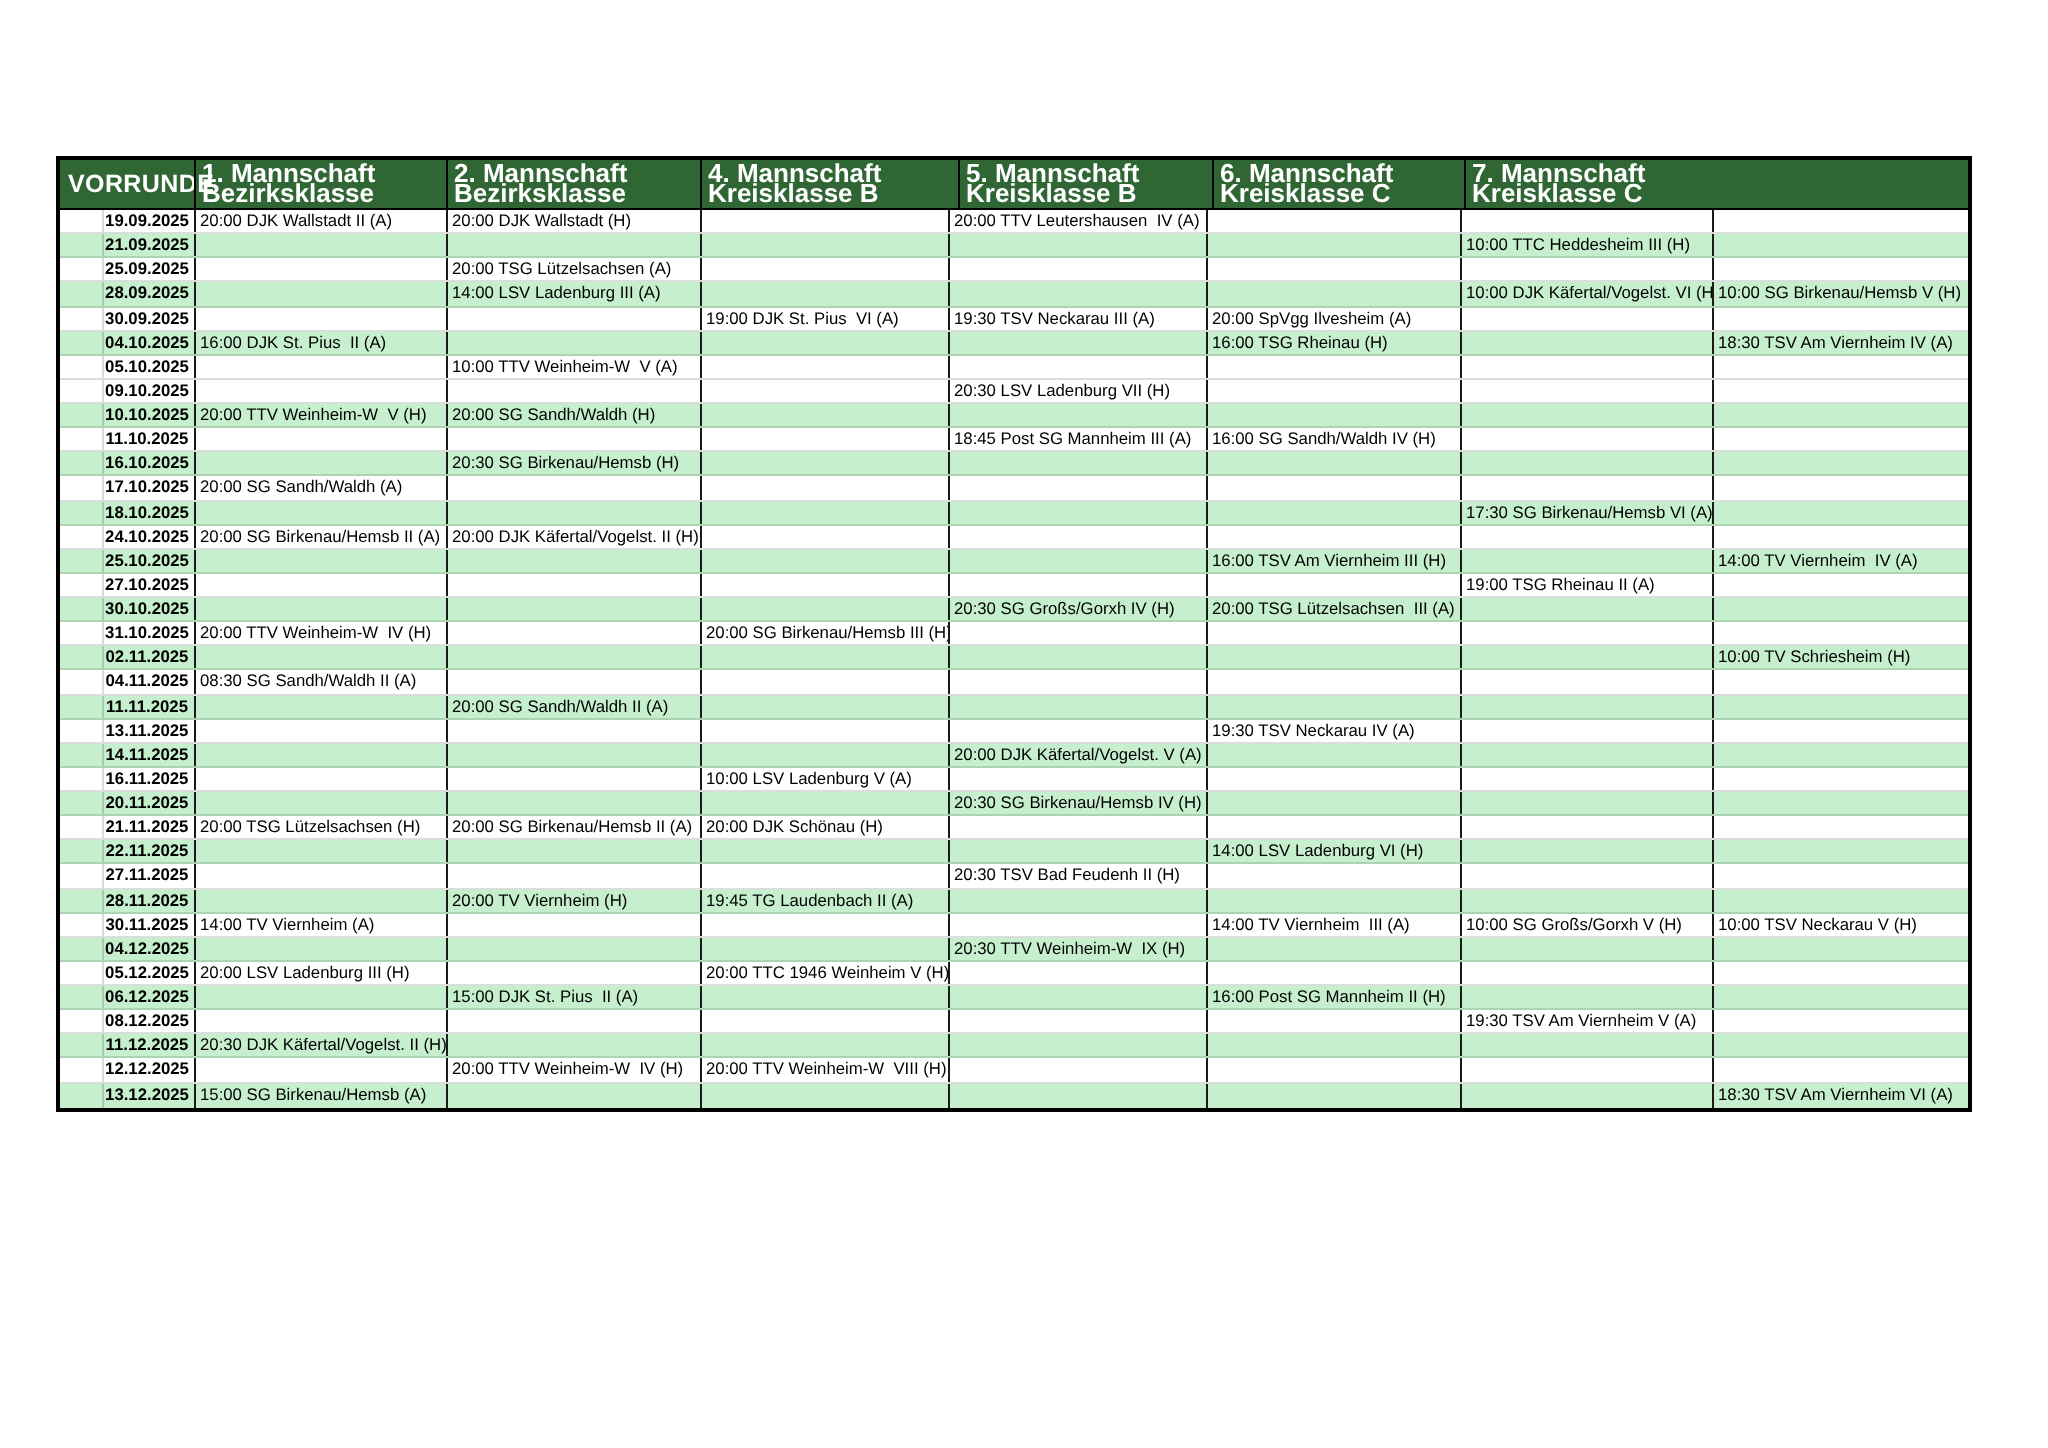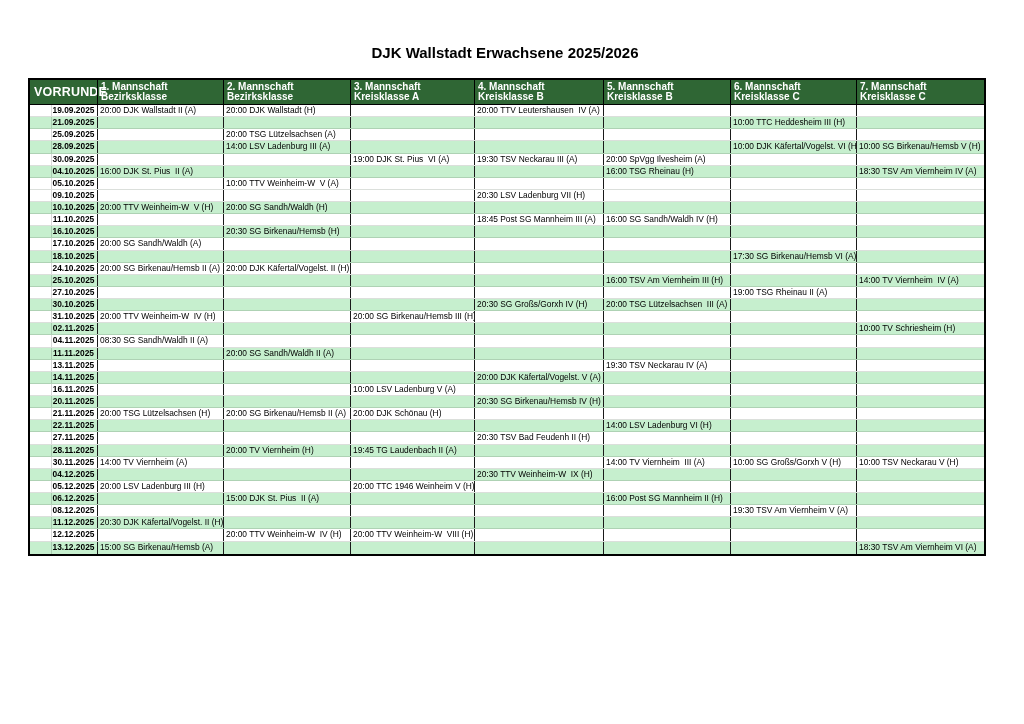--- a/index.html
+++ b/index.html
@@ -8,56 +8,51 @@
   .title{position:absolute;top:44px;left:28px;width:954px;text-align:center;
          font-size:15px;font-weight:bold;}
   .stand{position:absolute;top:66px;left:28px;width:954px;text-align:right;font-size:8.5px;}
   .table{position:absolute;top:78px;left:28px;width:954px;border:2px solid var(--border);
          box-sizing:content-box;}
   .header{display:flex;height:25px;background:var(--header-bg);color:#fff;
           border-bottom:1px solid var(--border);box-sizing:border-box;}
   .round-cell{width:67px;display:flex;align-items:center;padding-left:4px;
               font-size:12.5px;font-weight:bold;box-sizing:border-box;letter-spacing:.2px;}
   .col-head{border-left:1px solid var(--border);box-sizing:border-box;
-            font-size:10px;font-weight:bold;line-height:10.5px;padding:1.5px 0 0 3px;
+            font-size:13px;font-weight:bold;line-height:10.5px;padding:1.5px 0 0 3px;
             white-space:nowrap;overflow:hidden;}
   .rows{display:block;}
   .row{display:flex;height:12.13px;box-sizing:border-box;
        border-bottom:1px solid rgba(90,110,90,0.22);}
   .row:last-child{border-bottom:none;}
   .row.alt{background:var(--row-alt-bg);}
   .cell{box-sizing:border-box;font-size:8.4px;line-height:11.5px;white-space:pre;
         overflow:hidden;}
   .day{width:21px;padding-left:3px;margin-top:16px;}
   .date{width:46px;text-align:center;padding-right:2px;border-left:1px solid rgba(0,0,0,0.15);font-weight:bold;}
   .team{border-left:1px solid #1a1a1a;padding-left:2px;}
   .c1{width:126px}.c2{width:127px}.c3{width:124px}.c4{width:129px}
   .c5{width:127px}.c6{width:126px}.c7{width:128px}
 </style>
 </head>
 <body>
 
 <div class="page">
-  <div class="title">DJK Wallstadt Erwachsene 2025/2026</div>
 
   <div class="table">
     <div class="header">
       <div class="round-cell">VORRUNDE</div>
       <div class="col-head c1">
         <div>1. Mannschaft</div>
         <div>Bezirksklasse</div>
       </div>
       <div class="col-head c2">
         <div>2. Mannschaft</div>
         <div>Bezirksklasse</div>
       </div>
-      <div class="col-head c3">
-        <div>3. Mannschaft</div>
-        <div>Kreisklasse A</div>
-      </div>
       <div class="col-head c4">
         <div>4. Mannschaft</div>
         <div>Kreisklasse B</div>
       </div>
       <div class="col-head c5">
         <div>5. Mannschaft</div>
         <div>Kreisklasse B</div>
       </div>
       <div class="col-head c6">
         <div>6. Mannschaft</div>

